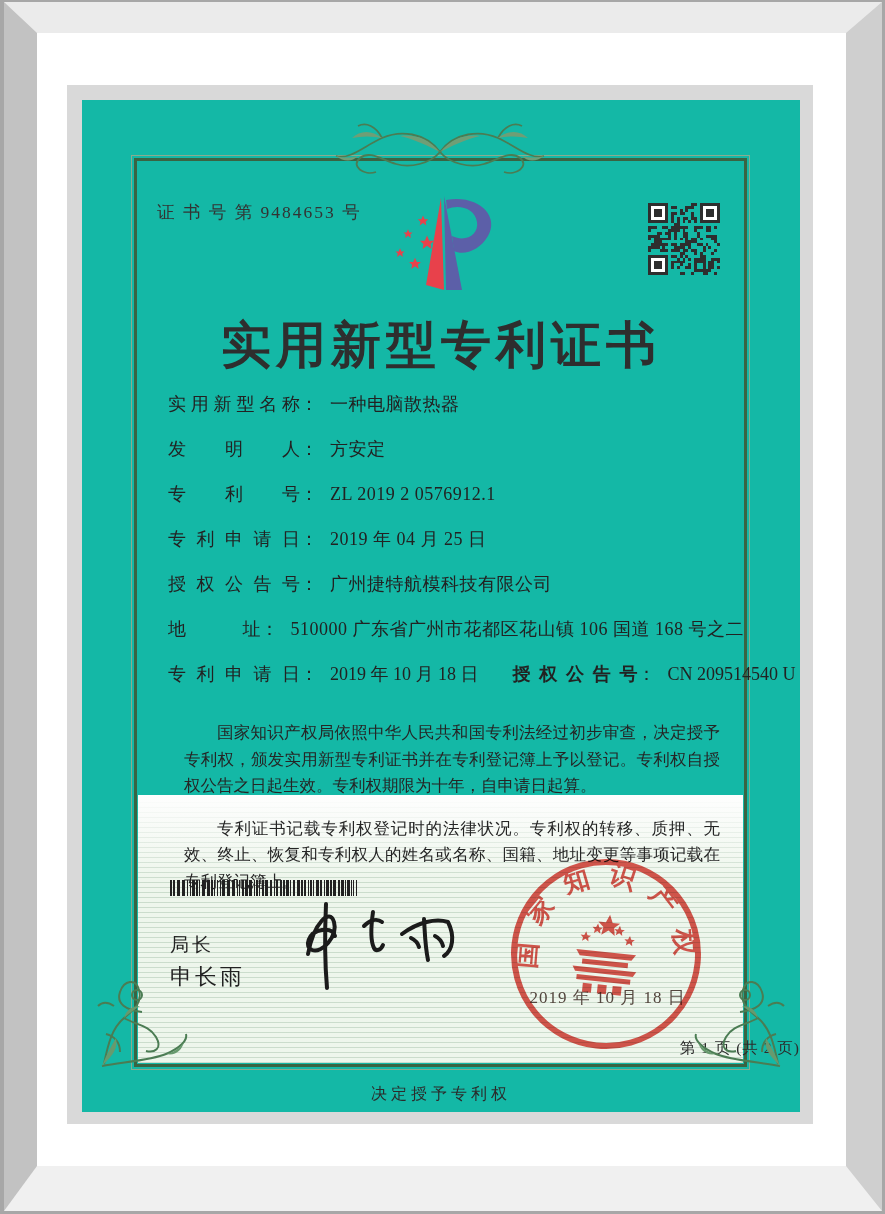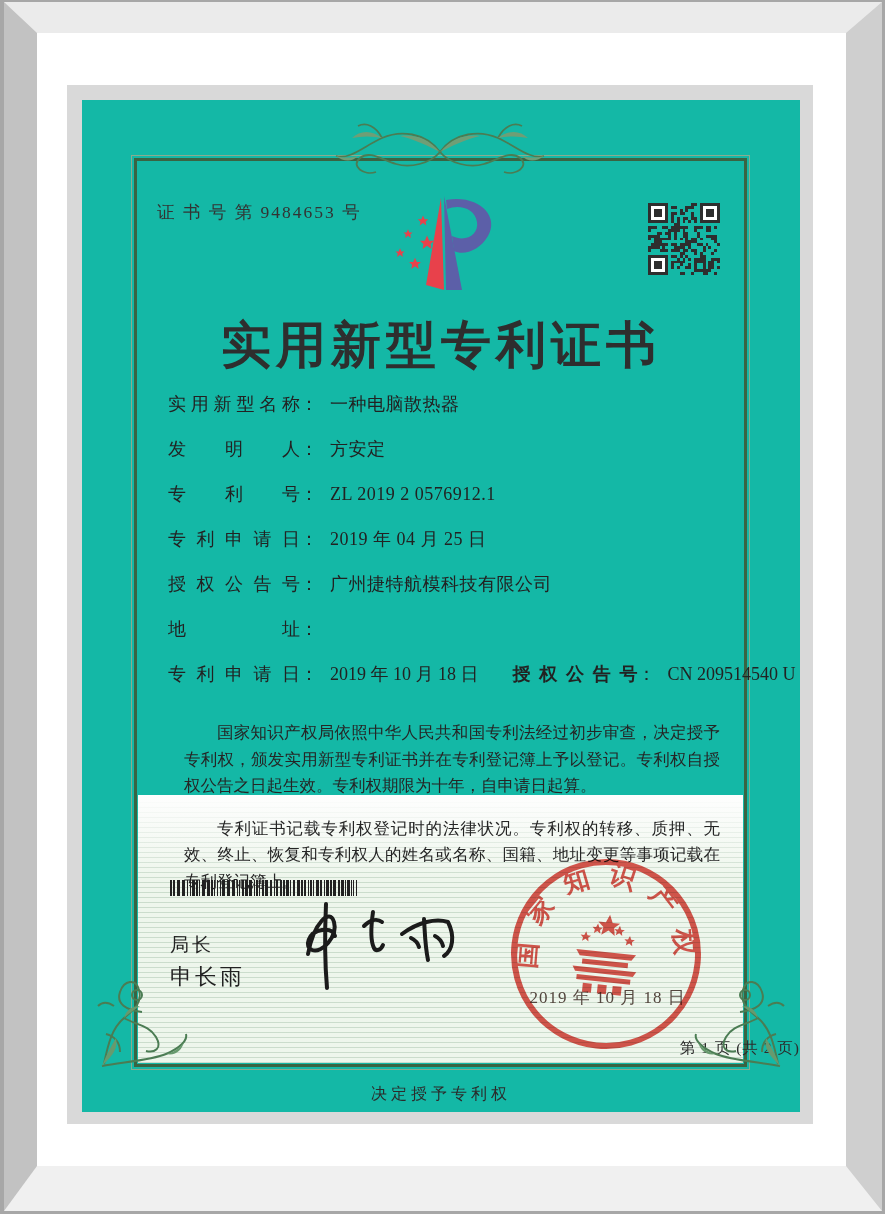--- a/index.html
+++ b/index.html
@@ -394,20 +394,21 @@
 
   <div class="field-row">
     <span class="f-label">授权公告号</span>
           <span class="f-colon">：</span>
           <span class="f-value">广州捷特航模科技有限公司</span>
   </div>
 
   <div class="field-row">
     <span class="f-label">地址</span>
           <span class="f-colon">：</span>
+          <span class="f-value">510000 广东省广州市花都区花山镇 106 国道 168 号之二</span>
   </div>
 </div>
 
     <div class="grant-row">
       <span class="g-label">专利申请日</span>
         <span class="g-colon">：</span>
         <span class="g-value">2019 年 10 月 18 日</span>
       <span class="g-label g-label2">授权公告号</span>
         <span class="g-colon">：</span>
         <span class="g-value">CN 209514540 U</span>

